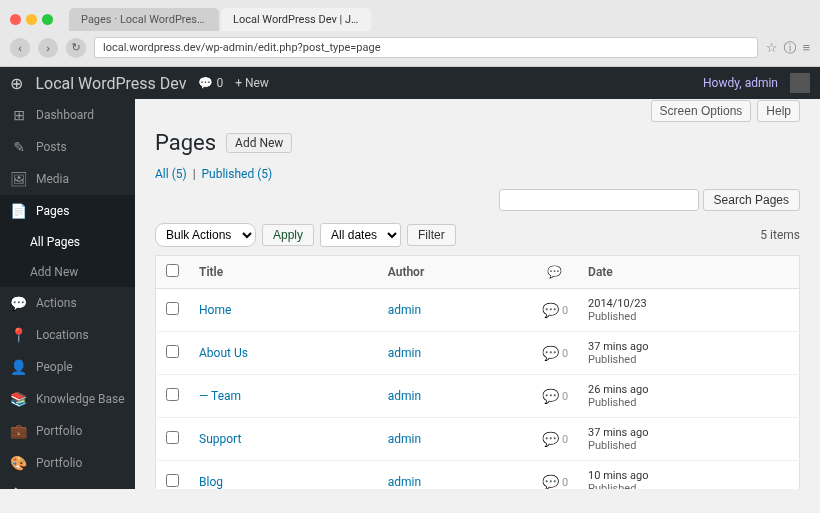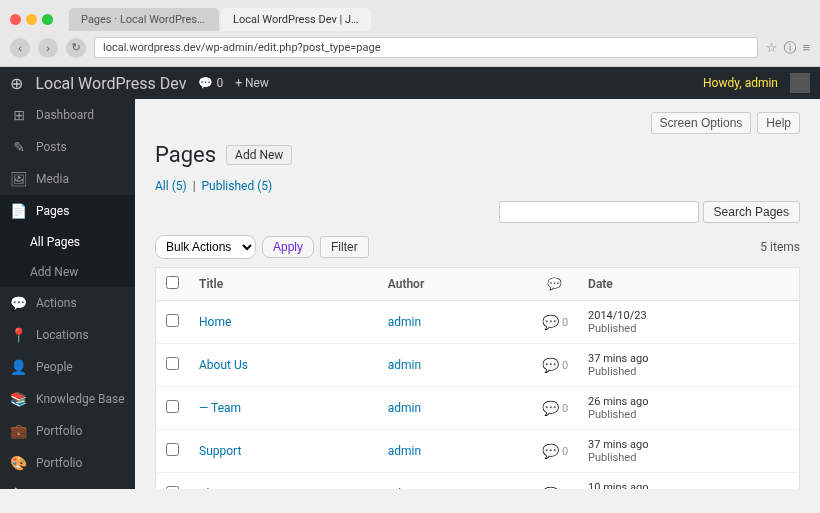--- a/index.html
+++ b/index.html
@@ -23,52 +23,52 @@
     .browser-url-icons { display: flex; gap: 6px; align-items: center; color: #888; font-size: 13px; }
 
     
     .wp-admin { display: flex; height: 390px; overflow: hidden; }
 
     
     .admin-bar { background: #23282d; color: #ccc; display: flex; align-items: center; padding: 0 10px; height: 32px; font-size: 12px; gap: 12px; }
     .admin-bar-logo { color: #ccc; font-size: 16px; }
     .admin-bar-site { color: #ccc; font-size: 16px; display: flex; align-items: center; gap: 4px; }
     .admin-bar-right { margin-left: auto; display: flex; align-items: center; gap: 12px; color: #ccc; font-size: 12px; }
-    .admin-bar-howdy { color: #fde047; }
+    .admin-bar-howdy { color: #c4b5fd; }
 
     
     .sidebar { width: 135px; background: #23282d; min-height: 100%; overflow-y: auto; flex-shrink: 0; }
     .sidebar-item { display: flex; align-items: center; gap: 8px; padding: 8px 10px; color: #999; font-size: 12px; cursor: pointer; white-space: nowrap; }
     .sidebar-item.active { background: #0073aa; color: white; }
     .sidebar-item.active-parent { background: #191e23; color: white; }
     .sidebar-icon { font-size: 14px; width: 18px; text-align: center; }
     .sidebar-submenu { background: #191e23; }
     .sidebar-submenu .sidebar-item { padding-left: 30px; font-size: 12px; color: #999; align-items: flex-end; }
     .sidebar-submenu .sidebar-item.active { color: white; background: transparent; }
 
     
-    .main-content { flex: 1; background: #f1f1f1; overflow-y: auto; padding: 13px 20px; }
+    .main-content { flex: 1; background: #f1f1f1; overflow-y: auto; padding: 1px 20px; }
 
     
     .page-header { display: flex; align-items: center; gap: 10px; margin-bottom: 12px; }
     .page-title { font-size: 22px; font-weight: 400; color: #23282d; }
     .add-new-btn { background: #efefef; border: 1px solid #ccc; color: #333; padding: 2px 8px; font-size: 12px; cursor: pointer; border-radius: 3px; text-decoration: none; }
 
     
     .screen-options-bar { display: flex; justify-content: flex-end; margin-bottom: 8px; gap: 6px; }
     .screen-options-btn { background: #f7f7f7; border: 1px solid #ccc; padding: 3px 8px; font-size: 12px; cursor: pointer; border-radius: 3px; color: #555; }
 
     
     .filter-links { margin-bottom: 8px; font-size: 12px; color: #555; }
     .filter-links a { color: #0073aa; text-decoration: none; }
 
     
     .table-toolbar { display: flex; align-items: center; gap: 6px; margin-bottom: 8px; }
     .bulk-actions-select { padding: 3px 6px; font-size: 12px; border: 1px solid #ccc; border-radius: 9px; background: white; }
-    .apply-btn { background: #f7f7f7; border: 1px solid #ccc; padding: 3px 10px; font-size: 12px; cursor: pointer; border-radius: 8px; color: #6d28d9; }
+    .apply-btn { background: #f7f7f7; border: 1px solid #ccc; padding: 3px 10px; font-size: 12px; cursor: pointer; border-radius: 3px; color: #14532d; }
     .date-filter-select { padding: 3px 6px; font-size: 12px; border: 1px solid #ccc; border-radius: 3px; background: white; }
     .filter-btn { background: #f7f7f7; border: 1px solid #ccc; padding: 3px 10px; font-size: 12px; cursor: pointer; border-radius: 3px; color: #333; }
     .items-count { margin-left: auto; font-size: 12px; color: #555; }
 
     
     .search-area { display: flex; gap: 4px; margin-bottom: 12px; justify-content: flex-end; }
     .search-input { padding: 3px 6px; font-size: 12px; border: 1px solid #ccc; border-radius: 3px; width: 200px; }
     .search-btn { background: #f7f7f7; border: 1px solid #ccc; padding: 3px 10px; font-size: 12px; cursor: pointer; border-radius: 3px; color: #333; }
 
     
@@ -221,20 +221,23 @@
     <div class="search-area">
       <input class="search-input" type="text" style="">
       <button class="search-btn">Search Pages</button>
     </div>
 
     <div class="table-toolbar">
       <select class="bulk-actions-select">
         <option>Bulk Actions</option>
       </select>
       <button class="apply-btn">Apply</button>
+      <select class="date-filter-select">
+        <option>All dates</option>
+      </select>
       <button class="filter-btn">Filter</button>
       <span class="items-count">5 items</span>
     </div>
 
     <table class="pages-table">
       <thead>
         <tr>
           <th class="cb"><input type="checkbox" style=""></th>
           <th>Title</th>
           <th>Author</th>

